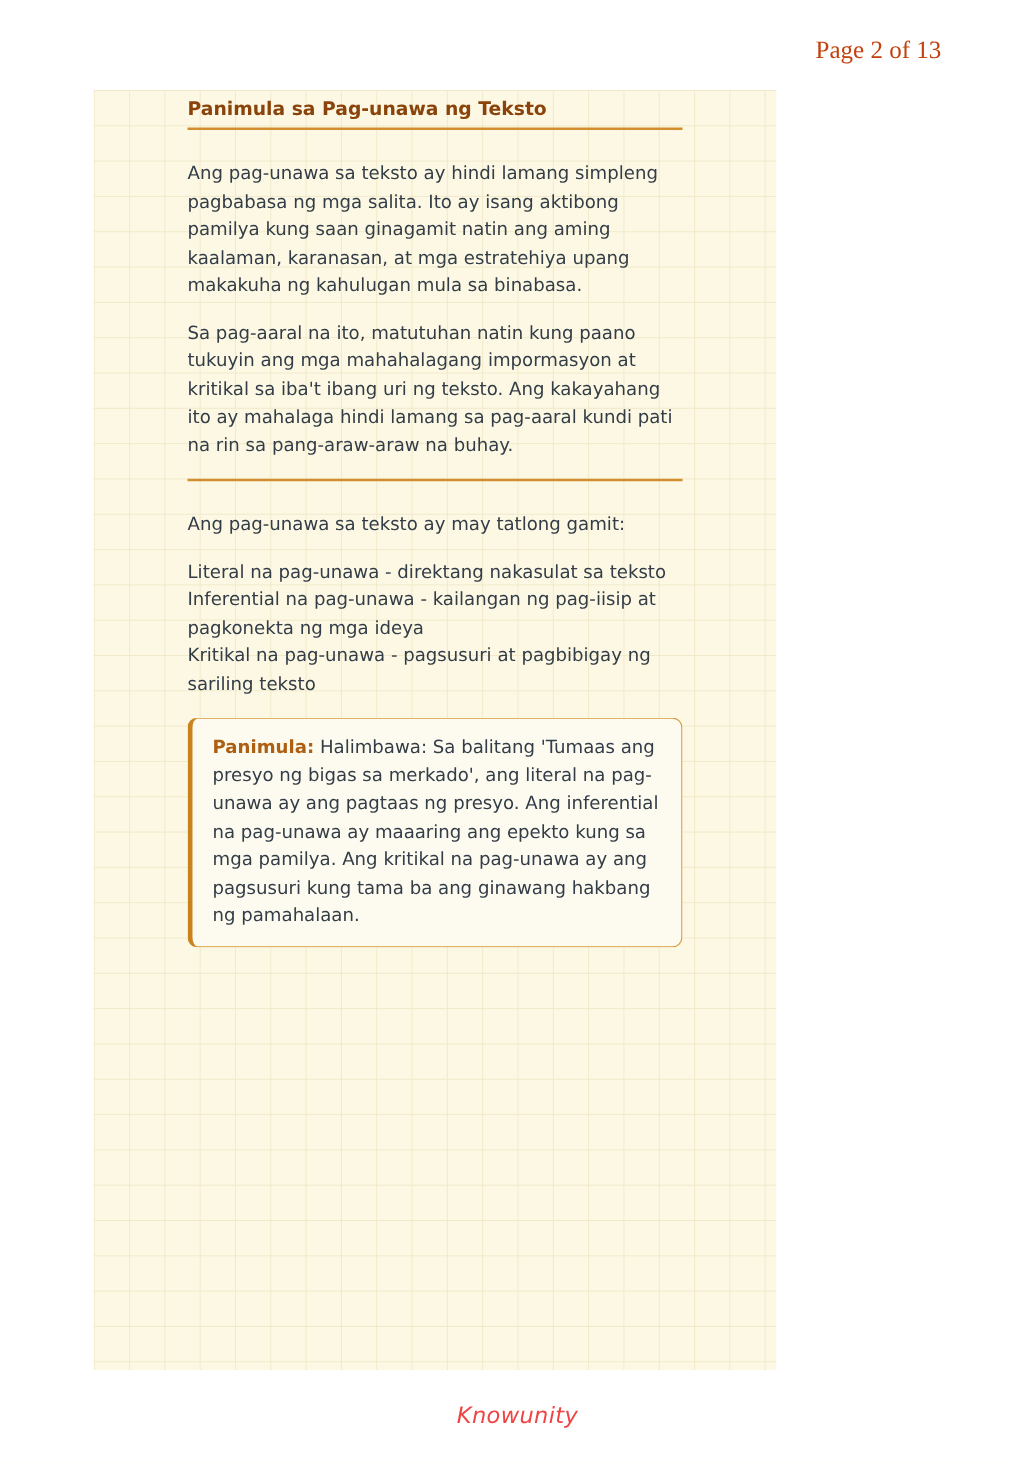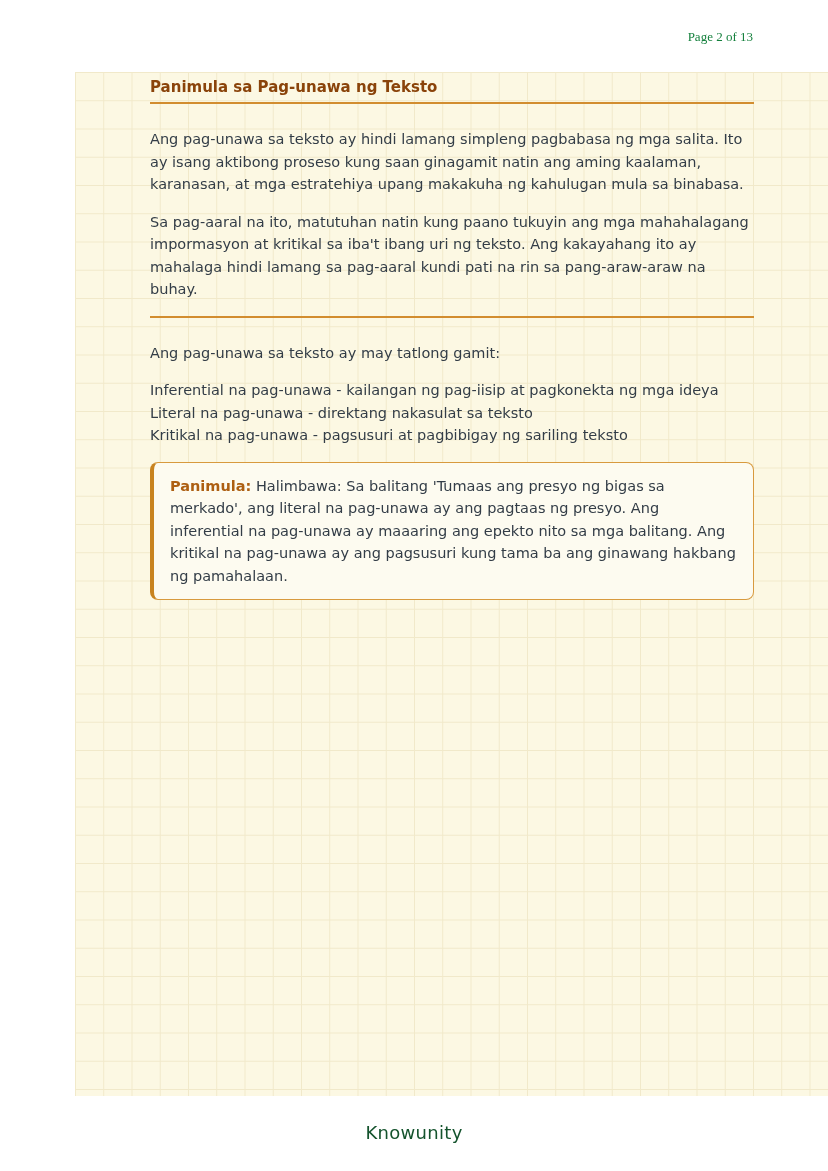--- a/index.html
+++ b/index.html
@@ -12,29 +12,29 @@
     position: relative;
     font-family: "DejaVu Sans", "Liberation Sans", sans-serif;
     overflow: hidden;
   }
 
   .page-indicator {
     position: absolute;
     top: 29px;
     right: 75px;
     font-family: "Liberation Serif", "DejaVu Serif", serif;
-    font-size: 13px;
-    color: #15803d;
+    font-size: 20px;
+    color: #c2410c;
   }
 
   .paper {
     position: absolute;
     top: 72px;
     left: 75px;
-    width: 754px;
+    width: 546px;
     height: 1024px;
     background-color: #fcf8e3;
     background-image:
       linear-gradient(to right, #f1e9ca 1px, transparent 1px),
       linear-gradient(to bottom, #f1e9ca 1px, transparent 1px);
     background-size: 28.25px 28.25px;
     padding: 6px 75px 0 75px;
     color: #333d47;
     font-size: 14.5px;
   }
@@ -79,48 +79,49 @@
     font-weight: bold;
   }
 
   .footer-brand {
     position: absolute;
     top: 1122px;
     left: 0;
     width: 100%;
     text-align: center;
     font-size: 18px;
-    color: #14532d;
+    color: #ef4444;
     letter-spacing: 0.3px;
+    font-style: italic;
   }
 </style>
 </head>
 <body>
 
 <div class="page-indicator">Page 2 of 13</div>
 
 <div class="paper">
 
   <h2 class="heading">Panimula sa Pag-unawa ng Teksto</h2>
   <div class="heading-rule"></div>
 
-  <p class="body-text">Ang pag-unawa sa teksto ay hindi lamang simpleng pagbabasa ng mga salita. Ito ay isang aktibong proseso kung saan ginagamit natin ang aming kaalaman, karanasan, at mga estratehiya upang makakuha ng kahulugan mula sa binabasa.</p>
+  <p class="body-text">Ang pag-unawa sa teksto ay hindi lamang simpleng pagbabasa ng mga salita. Ito ay isang aktibong pamilya kung saan ginagamit natin ang aming kaalaman, karanasan, at mga estratehiya upang makakuha ng kahulugan mula sa binabasa.</p>
 
   <p class="body-text">Sa pag-aaral na ito, matutuhan natin kung paano tukuyin ang mga mahahalagang impormasyon at kritikal sa iba't ibang uri ng teksto. Ang kakayahang ito ay mahalaga hindi lamang sa pag-aaral kundi pati na rin sa pang-araw-araw na buhay.</p>
 
   <div class="heading-rule"></div>
 
 
   <p class="body-text">Ang pag-unawa sa teksto ay may tatlong gamit:</p>
 
   <div class="levels">
+    <div class="level-line">Literal na pag-unawa - direktang nakasulat sa teksto</div>
     <div class="level-line">Inferential na pag-unawa - kailangan ng pag-iisip at pagkonekta ng mga ideya</div>
-    <div class="level-line">Literal na pag-unawa - direktang nakasulat sa teksto</div>
     <div class="level-line">Kritikal na pag-unawa - pagsusuri at pagbibigay ng sariling teksto</div>
   </div>
 
   <div class="callout">
-    <p><span class="callout-label">Panimula:</span> <span>Halimbawa: Sa balitang 'Tumaas ang presyo ng bigas sa merkado', ang literal na pag-unawa ay ang pagtaas ng presyo. Ang inferential na pag-unawa ay maaaring ang epekto nito sa mga balitang. Ang kritikal na pag-unawa ay ang pagsusuri kung tama ba ang ginawang hakbang ng pamahalaan.</span></p>
+    <p><span class="callout-label">Panimula:</span> <span>Halimbawa: Sa balitang 'Tumaas ang presyo ng bigas sa merkado', ang literal na pag-unawa ay ang pagtaas ng presyo. Ang inferential na pag-unawa ay maaaring ang epekto kung sa mga pamilya. Ang kritikal na pag-unawa ay ang pagsusuri kung tama ba ang ginawang hakbang ng pamahalaan.</span></p>
   </div>
 
 </div>
 
 <div class="footer-brand">Knowunity</div>
 
 </body></html>

